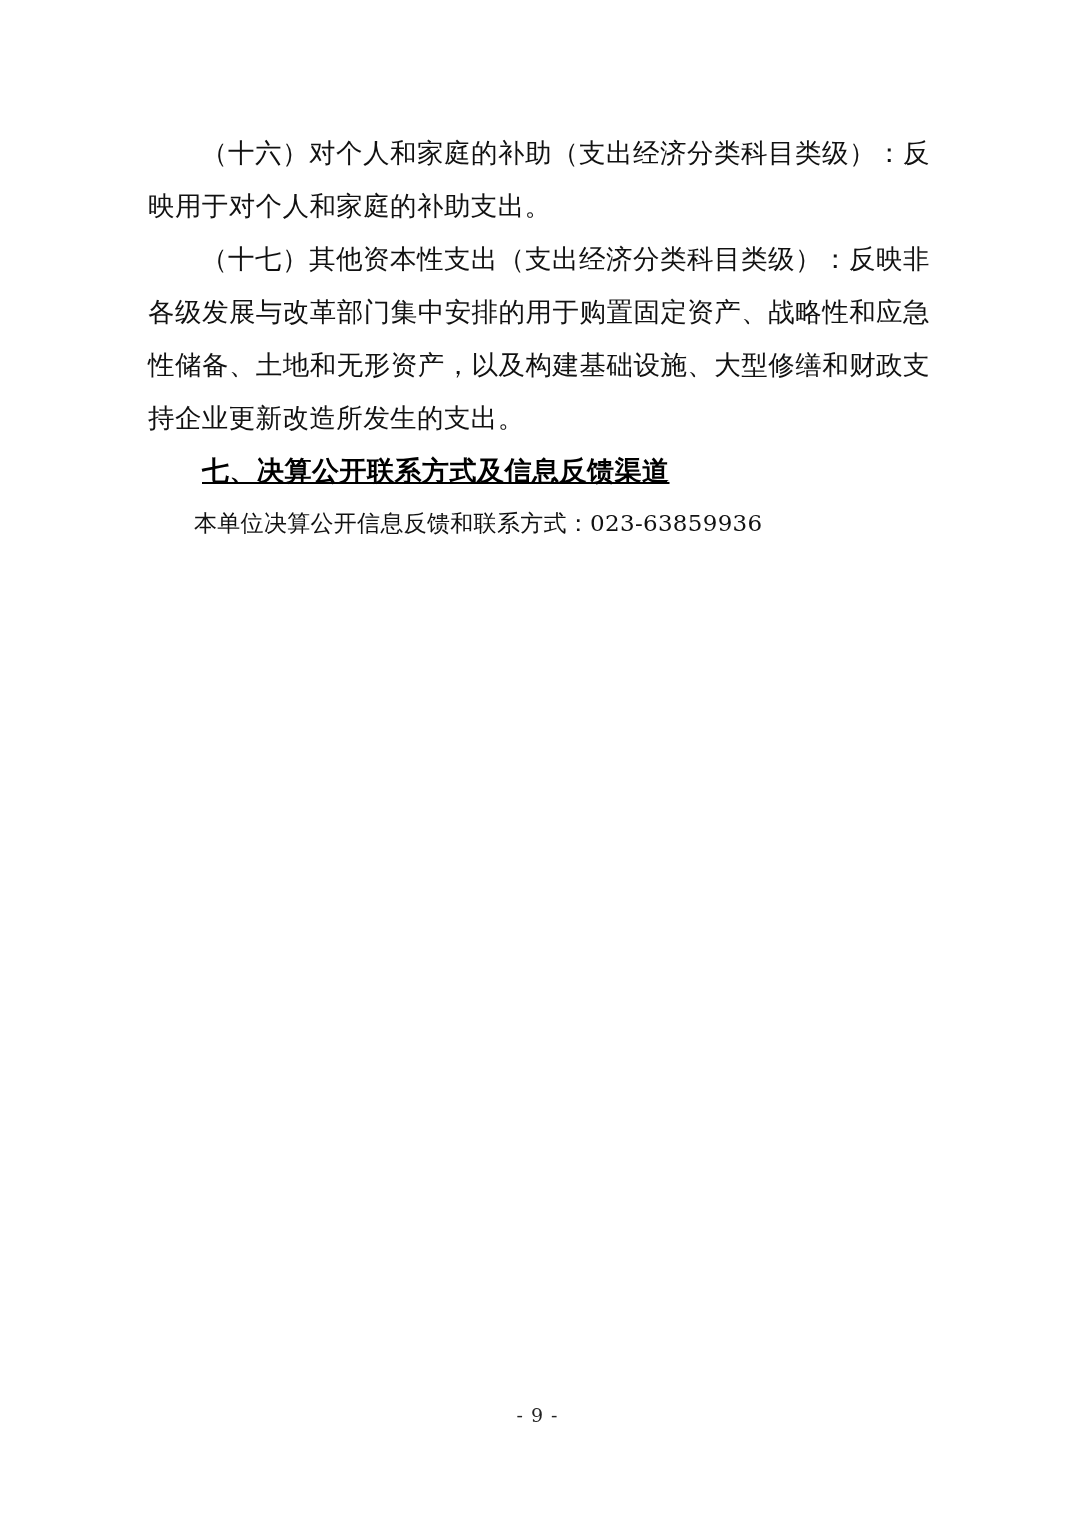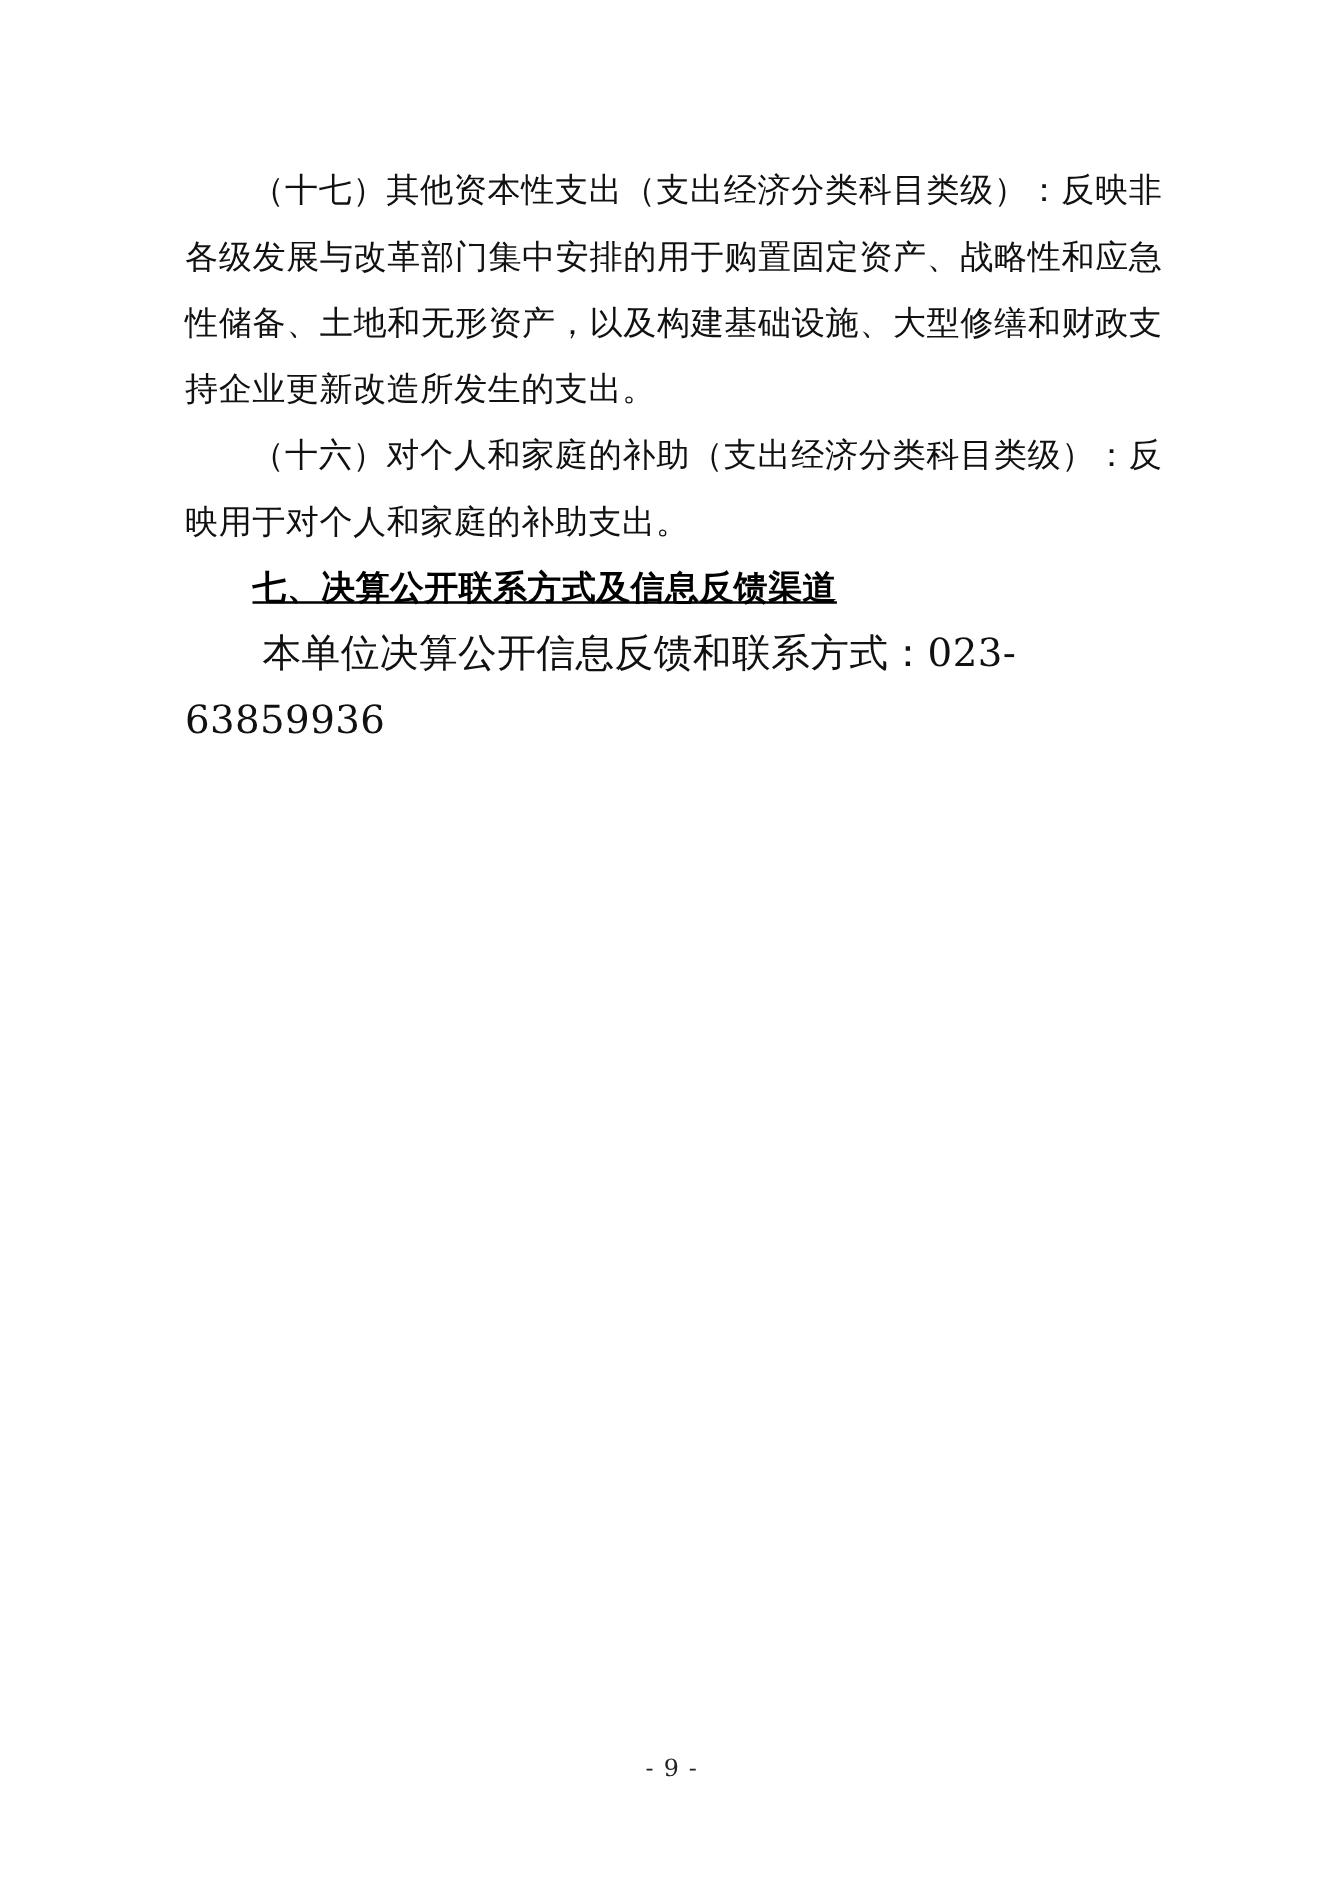--- a/index.html
+++ b/index.html
@@ -38,21 +38,21 @@
     line-height: 53px;
     font-weight: bold;
     font-family: "DejaVu Sans", "Liberation Sans", sans-serif;
     text-indent: 2em;
     margin: 0;
     color: #000000;
     letter-spacing: 0.5px;
     text-decoration: underline;
   }
   .contact {
-    font-size: 31px;
+    font-size: 23px;
     line-height: 53px;
     text-indent: 2em;
     margin: 0;
     color: #111111;
     letter-spacing: 0.3px;
   }
   .footer {
     position: absolute;
     left: 0;
     right: 0;
@@ -62,19 +62,19 @@
     letter-spacing: 1px;
     color: #222222;
     font-family: "DejaVu Serif", "Liberation Serif", serif;
   }
 </style>
 </head>
 <body>
 
 <div class="page">
   <div class="content">
+    <p class="para">（十六）对个人和家庭的补助（支出经济分类科目类级）：反映用于对个人和家庭的补助支出。</p>
     <p class="para">（十七）其他资本性支出（支出经济分类科目类级）：反映非各级发展与改革部门集中安排的用于购置固定资产、战略性和应急性储备、土地和无形资产，以及构建基础设施、大型修缮和财政支持企业更新改造所发生的支出。</p>
-    <p class="para">（十六）对个人和家庭的补助（支出经济分类科目类级）：反映用于对个人和家庭的补助支出。</p>
     <h2 class="heading">七、决算公开联系方式及信息反馈渠道</h2>
     <p class="contact">本单位决算公开信息反馈和联系方式：023-63859936</p>
   </div>
   <div class="footer">- 9 -</div>
 </div>
 
 </body></html>

